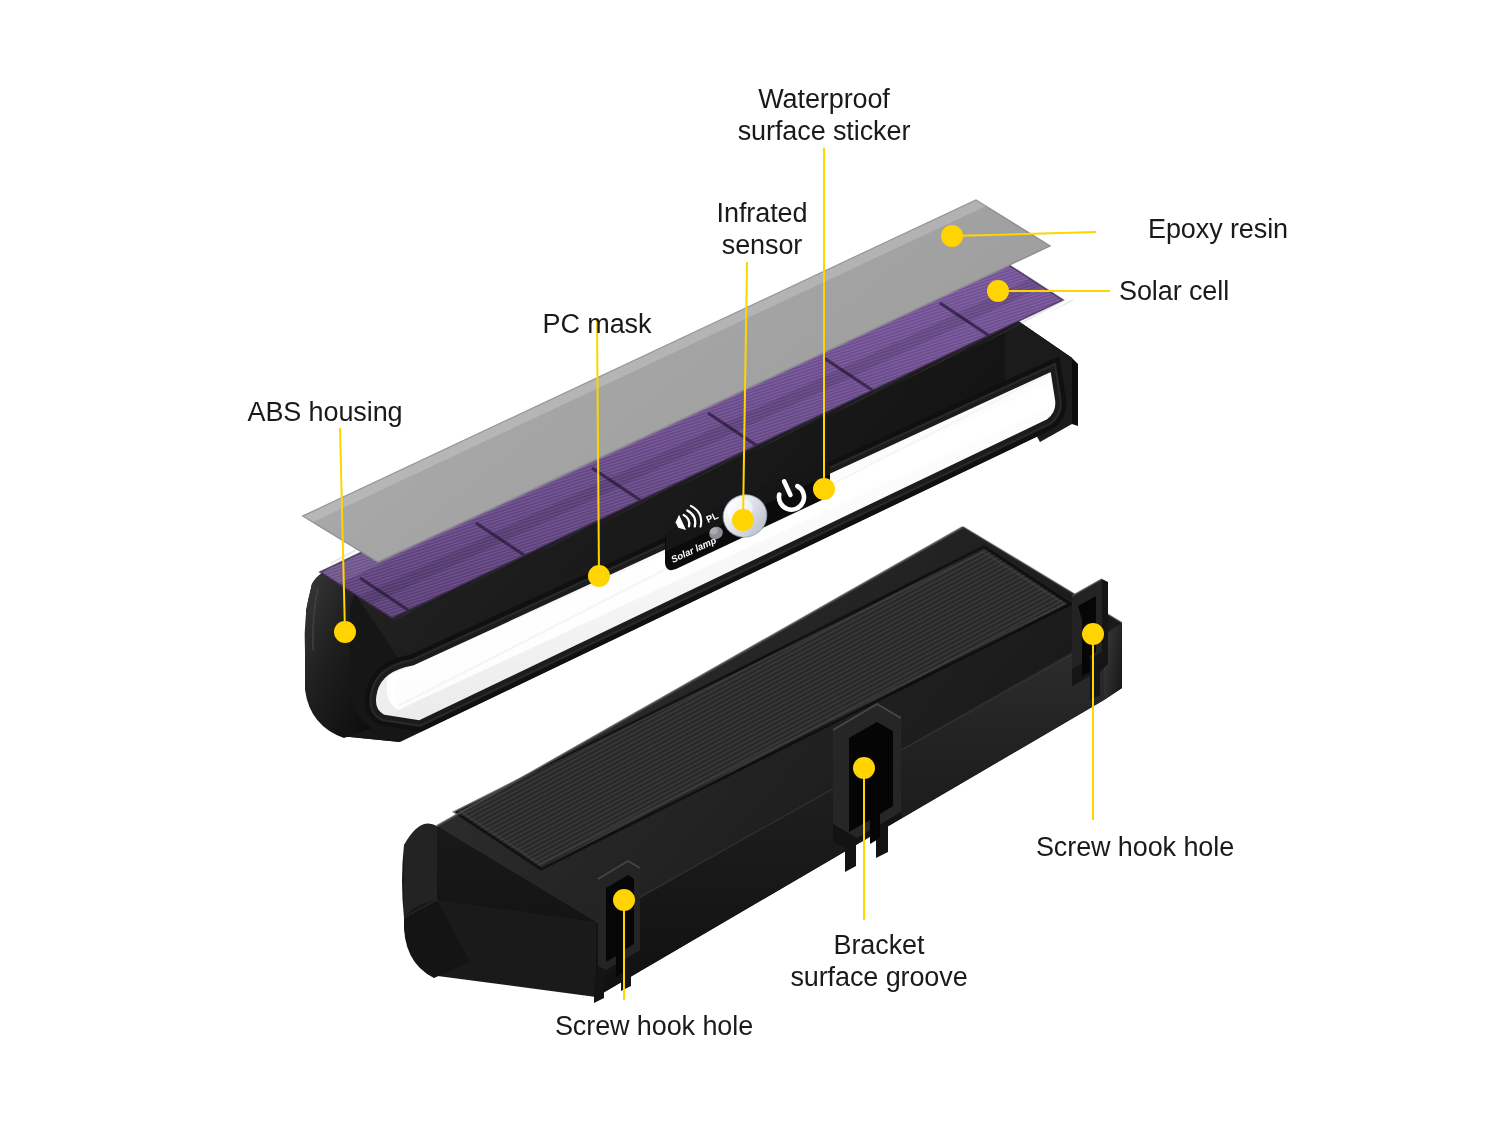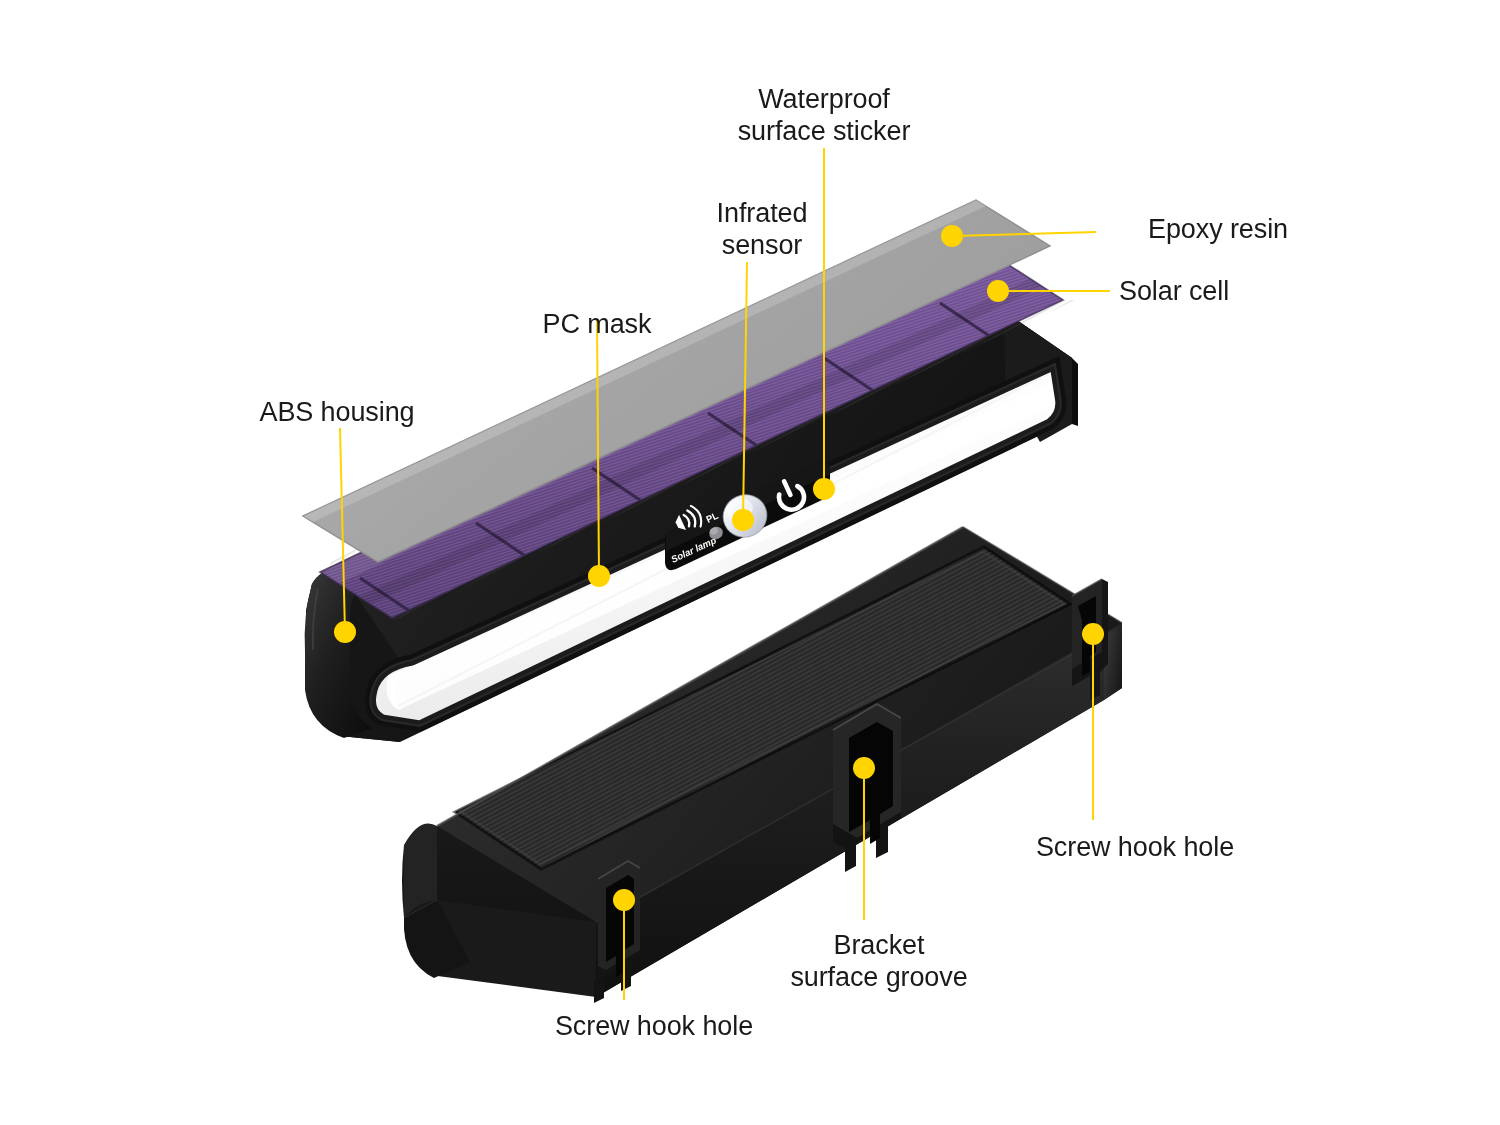--- a/index.html
+++ b/index.html
@@ -281,19 +281,19 @@
   </svg>
 
   <div id="labels">
       <div class="callout-label center" style="left: 824px; top: 84px;">Waterproof
 surface sticker</div>
       <div class="callout-label center" style="left: 747px; top: 198px; margin-left: 15px;">Infrated
 sensor</div>
       <div class="callout-label left" style="left: 1104px; top: 214px; margin-left: 44px;">Epoxy resin</div>
       <div class="callout-label left" style="left: 1119px; top: 276px;">Solar cell</div>
       <div class="callout-label center" style="left: 597px; top: 289px; margin-top: 20px;">PC mask</div>
-      <div class="callout-label center" style="left: 337px; top: 397px;">ABS housing</div>
+      <div class="callout-label center" style="left: 325px; top: 397px;">ABS housing</div>
       <div class="callout-label center" style="left: 1135px; top: 832px;">Screw hook hole</div>
       <div class="callout-label center" style="left: 879px; top: 930px;">Bracket
 surface groove</div>
       <div class="callout-label center" style="left: 654px; top: 1011px;">Screw hook hole</div>
     </div>
 </div>
 
 </body></html>

